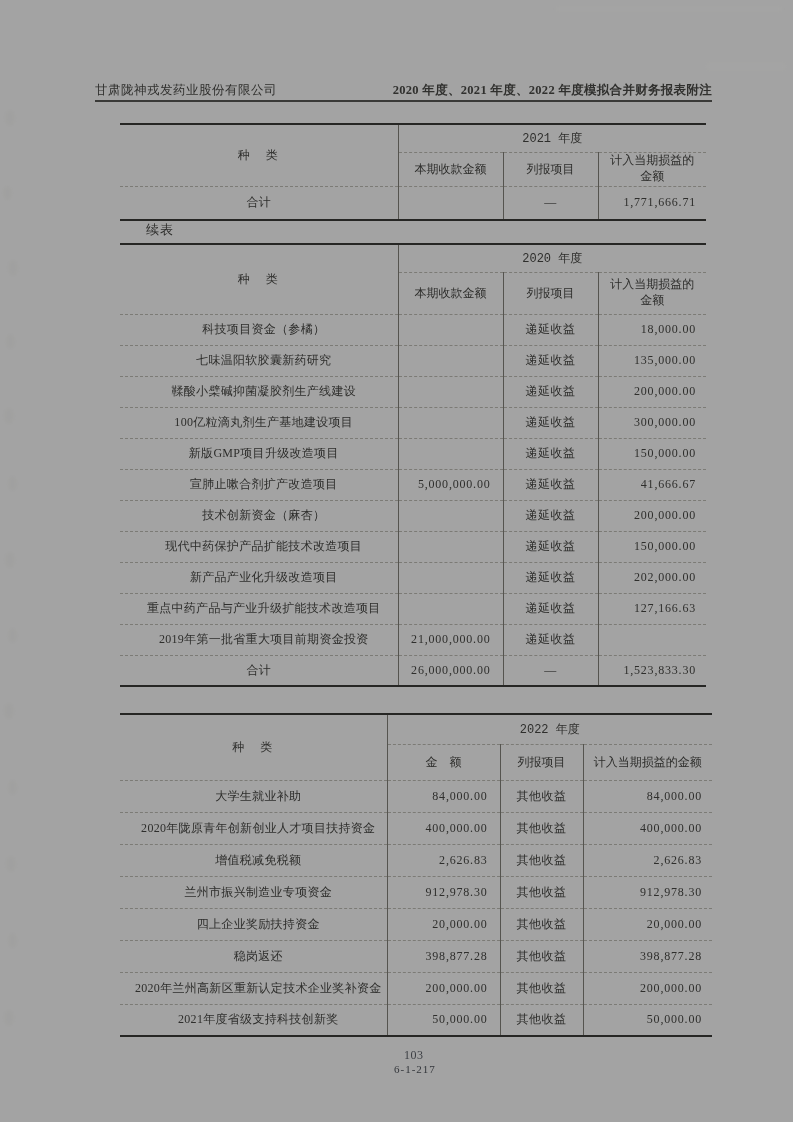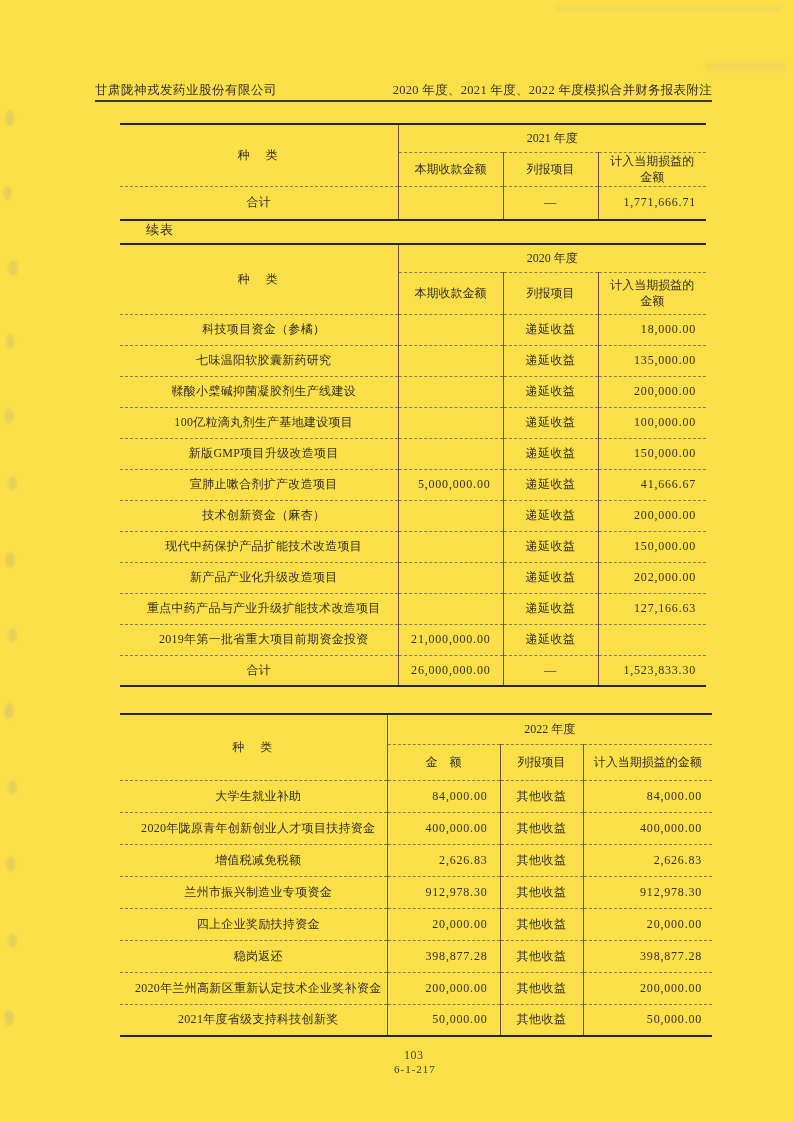--- a/index.html
+++ b/index.html
@@ -2,50 +2,50 @@
 <html><head>
 <meta charset="utf-8">
 <style>
   * { margin: 0; padding: 0; box-sizing: border-box; }
   html, body { background: #e8e8e6; }
   .page {
     position: relative;
     width: 793px;
     height: 1122px;
     margin: 0 auto;
-    background: #fde047;
+    background: #a3a3a3;
     overflow: hidden;
     font-family: "Liberation Serif", "DejaVu Serif", serif;
     color: #2b2b2b;
   }
   
   .hdr-left {
     position: absolute; left: 95px; top: 82px;
     font-size: 12.5px; letter-spacing: 0.5px; color: #30302e;
   }
   .hdr-right {
     position: absolute; right: 81px; top: 82px;
-    font-size: 12.5px; letter-spacing: 0.3px; color: #30302e;
+    font-size: 12.5px; letter-spacing: 0.3px; color: #30302e; font-weight: bold;
   }
   .hdr-rule {
     position: absolute; left: 95px; top: 100px; width: 617px; height: 2px;
     background: #3a3a38;
   }
   
   table {
     position: absolute;
     border-collapse: collapse;
     table-layout: fixed;
     border-top: 2.5px solid #262624;
     border-bottom: 2.5px solid #262624;
     font-size: 12px;
     color: #2e2e2c;
   }
   th, td { font-weight: normal; overflow: hidden; }
-  th { vertical-align: middle; }
+  th { vertical-align: middle; font-family: Liberation Mono, monospace; }
   td { vertical-align: middle; }
   .vline-l { border-left: 1px solid #55544f; }
   .hline   { border-bottom: 1px dashed #7c7b76; }
   td.cat   { text-align: center;  padding-left: 10px; letter-spacing: 0.3px; }
   td.amt   { text-align: right; padding-right: 12px; letter-spacing: 0.8px; padding-left: 8px; }
   td.item  { text-align: center; letter-spacing: 0.5px; }
   td.profit{ text-align: right; padding-right: 10px; letter-spacing: 0.8px; margin-left: 25px; }
   tr.total-row td.cat { text-align: center; padding-left: 0; }
   th.wrap  { padding: 0 11px; line-height: 1.35; font-size: 12px; }
   .cat-head { letter-spacing: 2px; }
@@ -167,21 +167,21 @@
           <td class="cat hline">鞣酸小檗碱抑菌凝胶剂生产线建设</td>
           <td class="amt vline-l hline"></td>
           <td class="item vline-l hline">递延收益</td>
           <td class="profit vline-l hline">200,000.00</td>
         </tr>
 
         <tr class="hline">
           <td class="cat hline">100亿粒滴丸剂生产基地建设项目</td>
           <td class="amt vline-l hline"></td>
           <td class="item vline-l hline">递延收益</td>
-          <td class="profit vline-l hline">100,000.00</td>
+          <td class="profit vline-l hline">300,000.00</td>
         </tr>
 
         <tr class="hline">
           <td class="cat hline">新版GMP项目升级改造项目</td>
           <td class="amt vline-l hline"></td>
           <td class="item vline-l hline">递延收益</td>
           <td class="profit vline-l hline">150,000.00</td>
         </tr>
 
         <tr class="hline">

